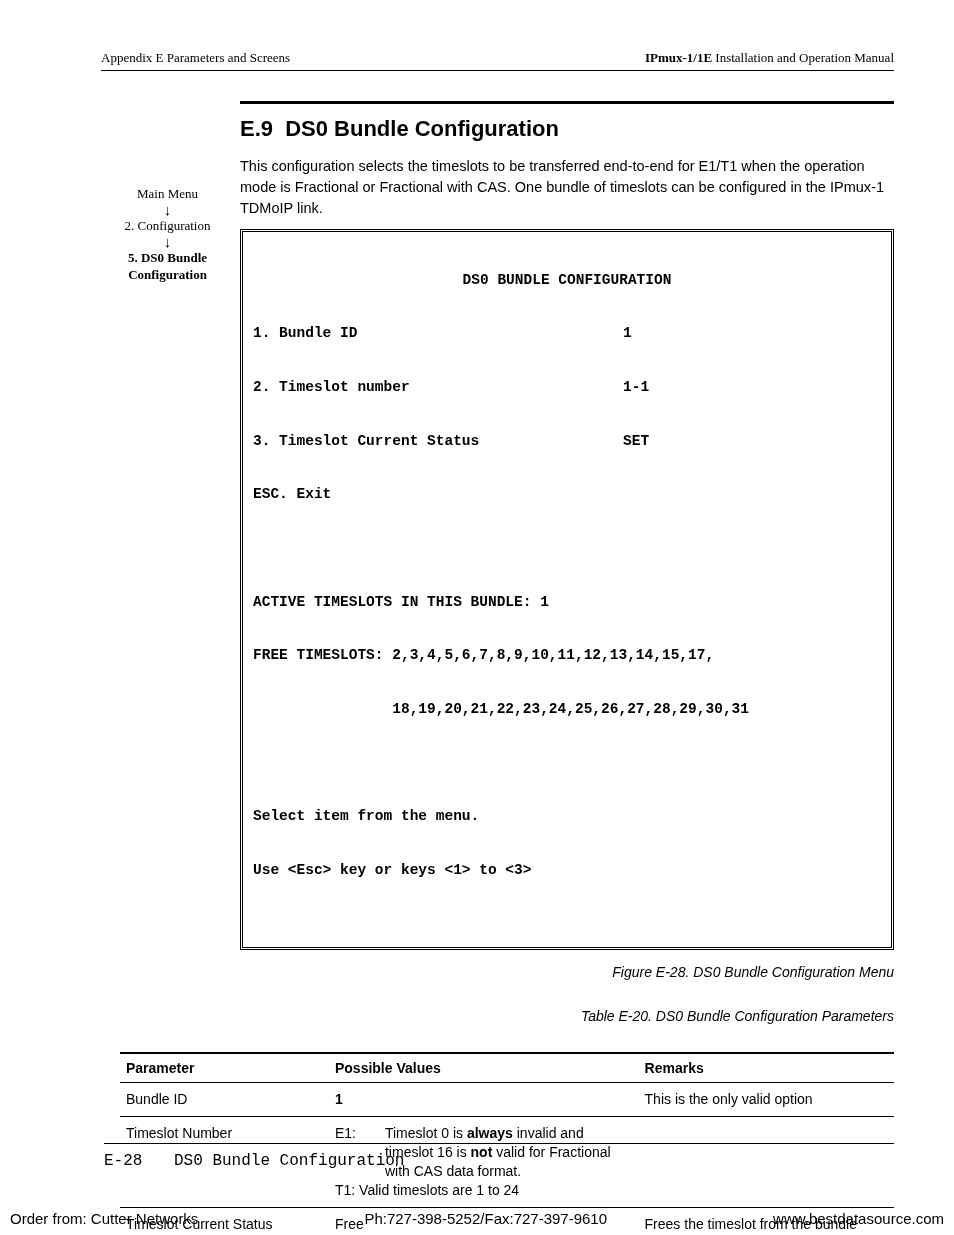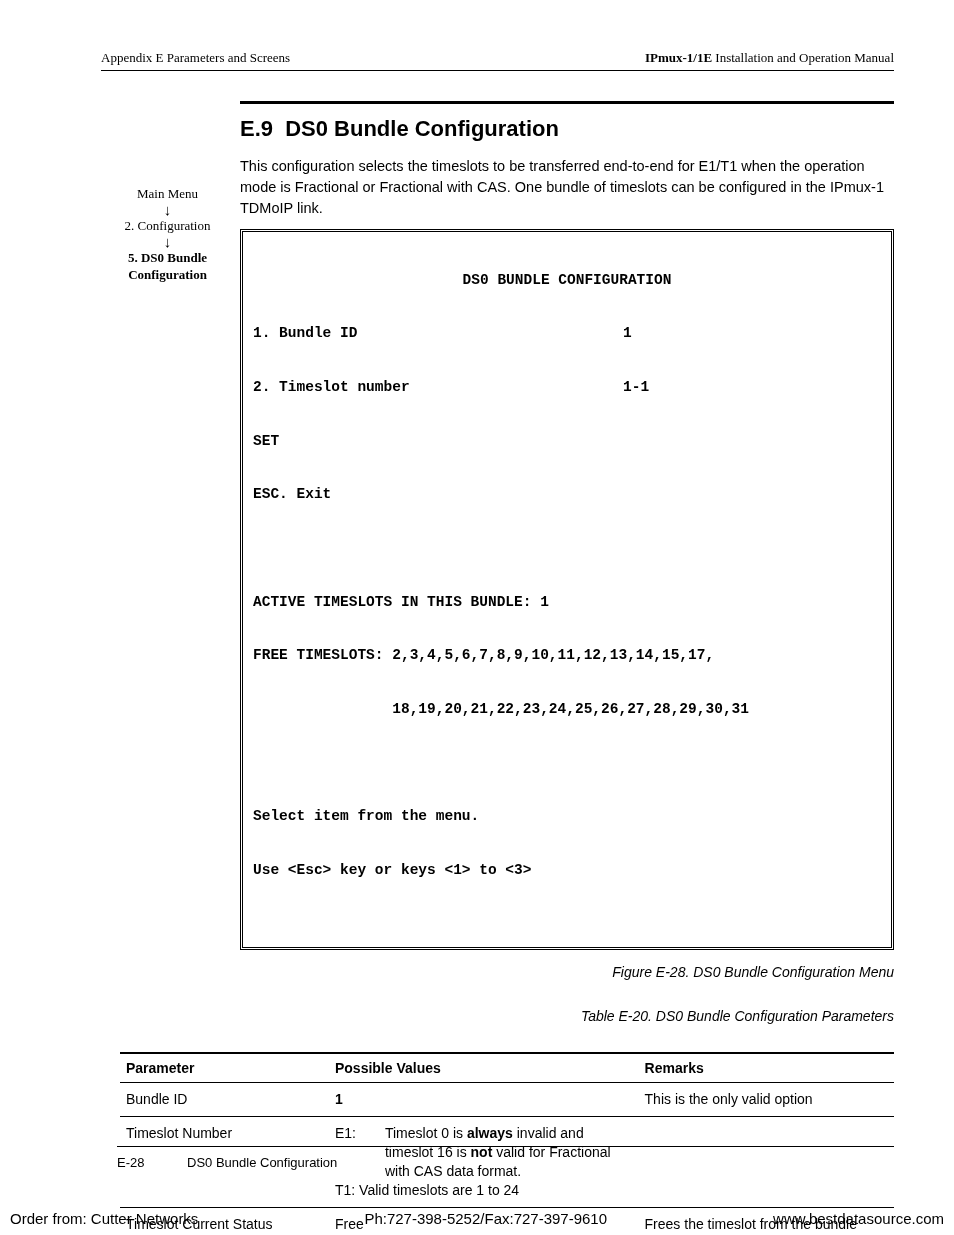--- a/index.html
+++ b/index.html
@@ -105,27 +105,27 @@
     border-bottom: 1px solid #000;
     padding: 7px 6px;
     vertical-align: top;
     line-height: 1.35;
   }
   table.params tbody tr.noborder td { border-bottom: none; }
   .e1row { display: flex; }
   .e1row .lab { width: 50px; flex-shrink: 0; }
   .footer-bar {
     position: absolute;
-    left: 77px; right: 60px;
+    left: 64px; right: 60px;
     bottom: 65px;
     border-top: 1px solid #000;
     padding-top: 8px;
     display: flex;
-    font-family: Liberation Sans, sans-serif;
-    font-size: 13px;
+    font-family: Liberation Mono, monospace;
+    font-size: 16px;
     margin-left: 40px;
   }
   .footer-bar .pg { width: 70px; }
   .order-row {
     position: absolute;
     left: 10px; right: 10px; bottom: 8px;
     display: flex;
     justify-content: space-between;
     font-family: Arial, sans-serif;
     font-size: 15px;
@@ -158,21 +158,21 @@
       <h2 class="section-title">
         <span class="section-number">E.9</span>
         <span>DS0 Bundle Configuration</span>
       </h2>
       <p class="intro">This configuration selects the timeslots to be transferred end-to-end for E1/T1 when the operation mode is Fractional or Fractional with CAS. One bundle of timeslots can be configured in the IPmux-1 TDMoIP link.</p>
 
       <div class="terminal">
 <div class="title">DS0 BUNDLE CONFIGURATION</div>
 <div class="row"><span class="k">1. Bundle ID</span><span>1</span></div>
 <div class="row"><span class="k">2. Timeslot number</span><span>1-1</span></div>
-<div class="row"><span>SET</span></div>
+<div class="row"><span class="k">3. Timeslot Current Status</span><span>SET</span></div>
 <div>ESC. Exit</div>
 <div>&nbsp;</div>
 <div>ACTIVE TIMESLOTS IN THIS BUNDLE: 1</div>
 <div>FREE TIMESLOTS: 2,3,4,5,6,7,8,9,10,11,12,13,14,15,17,</div>
 <div>                18,19,20,21,22,23,24,25,26,27,28,29,30,31</div>
 <div>&nbsp;</div>
 <div>Select item from the menu.</div>
 <div>Use &lt;Esc&gt; key or keys &lt;1&gt; to &lt;3&gt;</div>
       </div>
 

